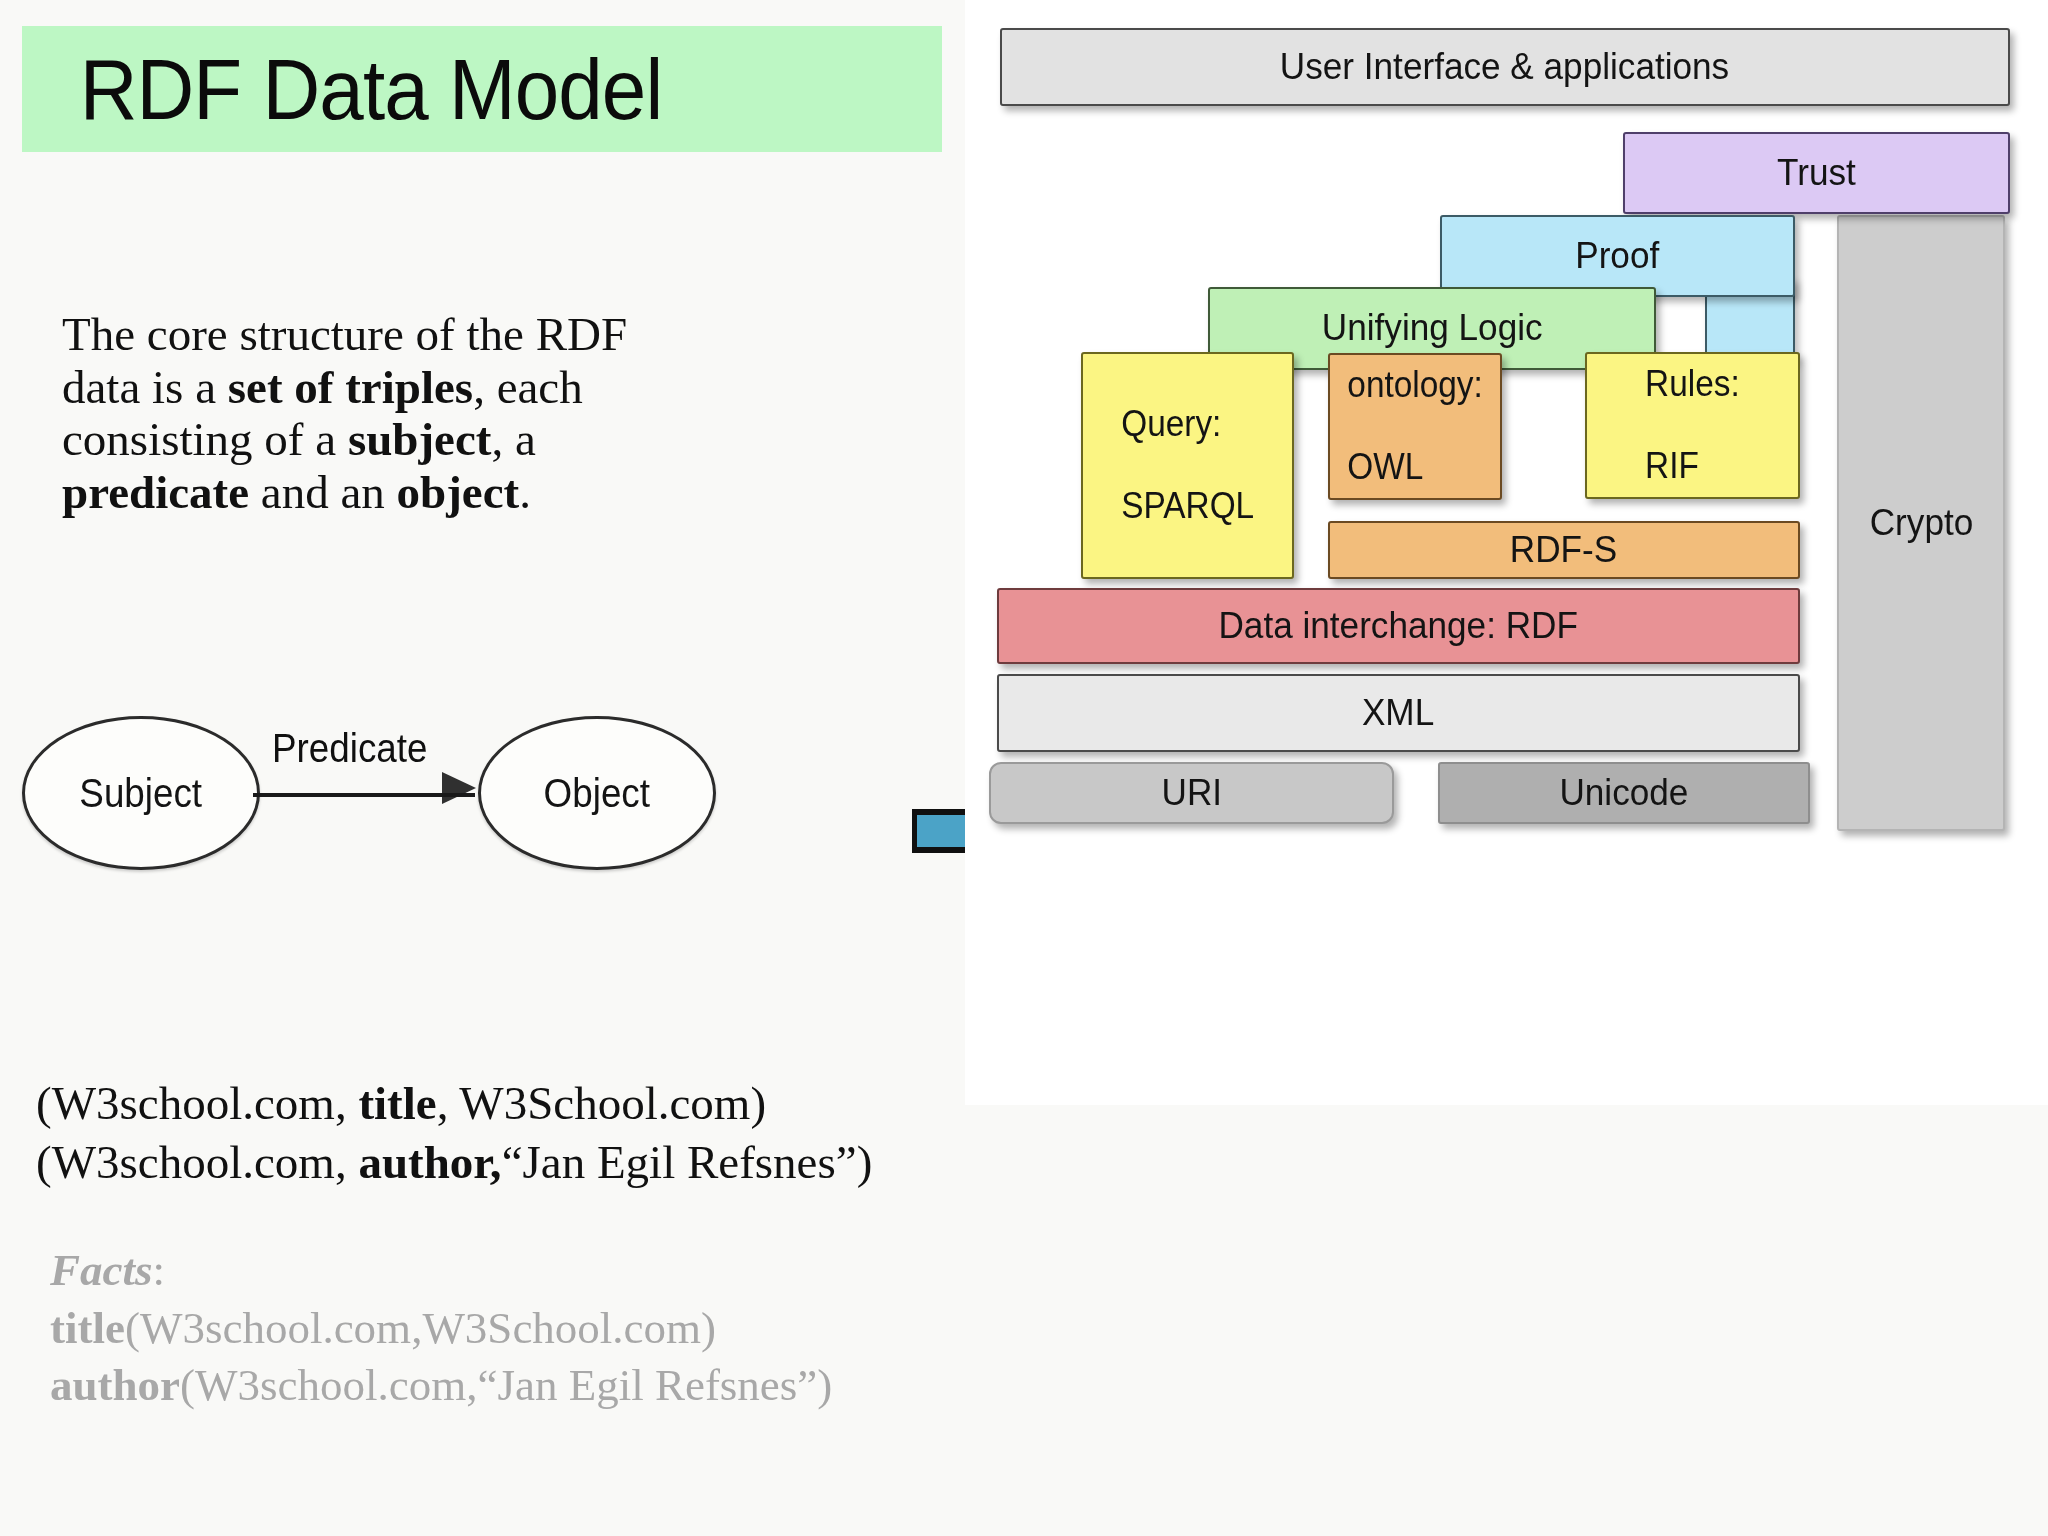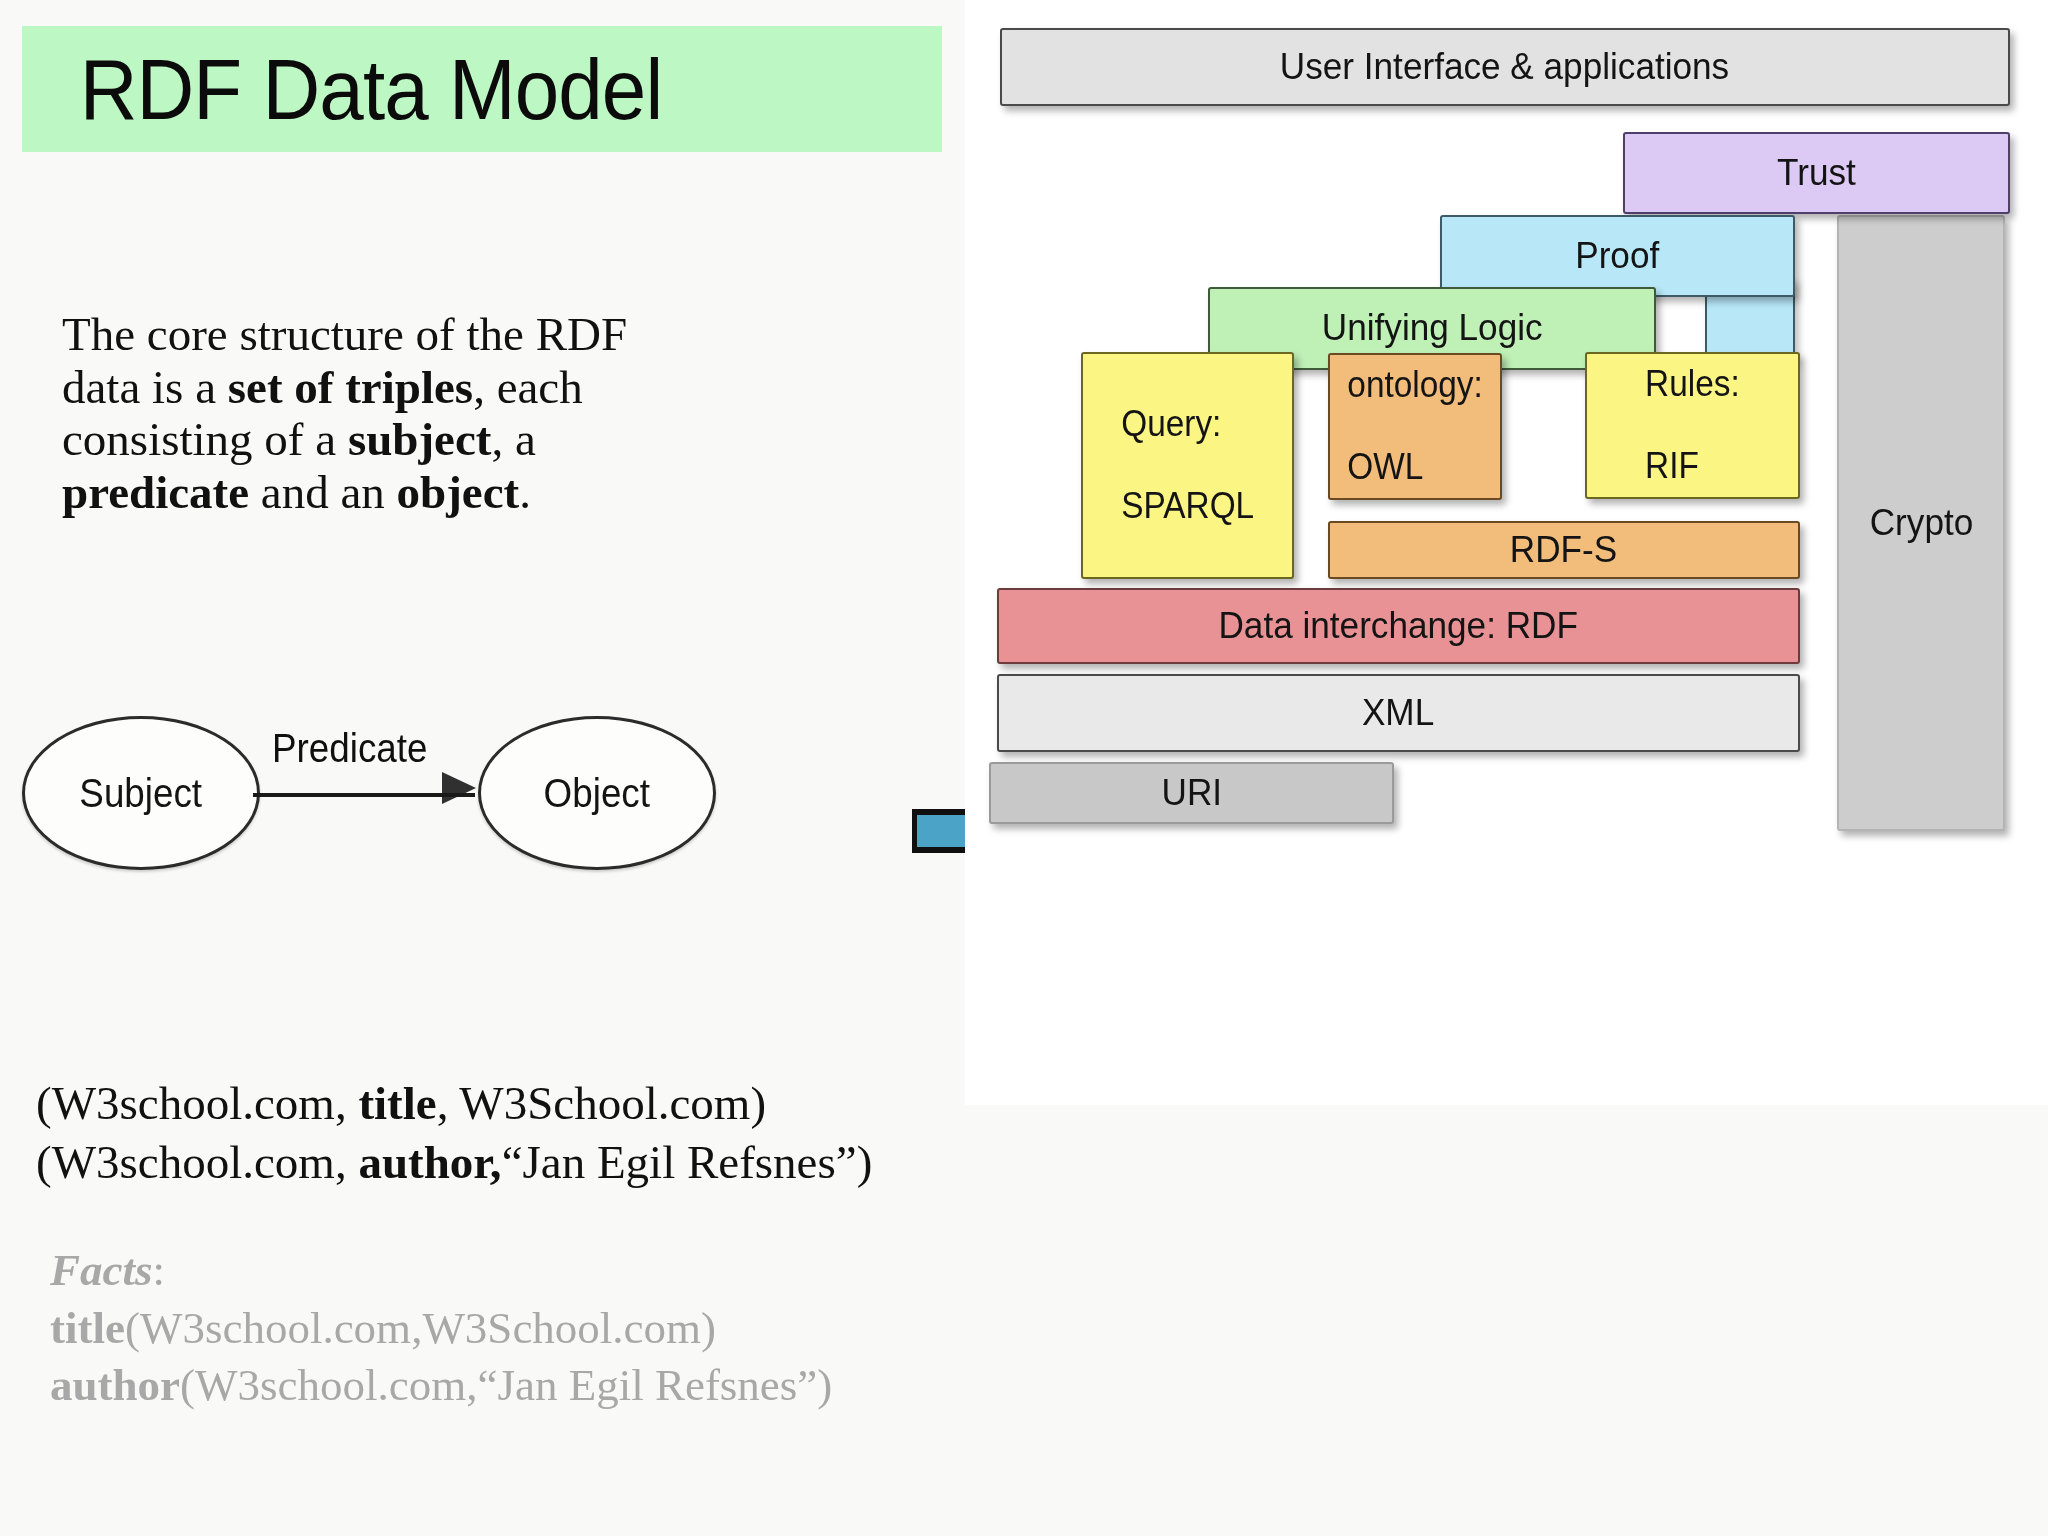--- a/index.html
+++ b/index.html
@@ -173,21 +173,21 @@
   .b-proof   { left: 475px; top: 215px;  width: 355px;  height: 82px;  background: #b8e7f8; border-color:#3c5b66; }
   .b-prooftail{left: 740px; top: 277px;  width: 90px;   height: 85px;  background: #b8e7f8; border-color:#3c5b66; border-top:none; box-shadow:4px 5px 7px rgba(0,0,0,.25); }
   .b-proofmask{left: 742px; top: 275px;  width: 86px;   height: 8px;   background:#b8e7f8; border:none; box-shadow:none;}
   .b-logic   { left: 243px; top: 287px;  width: 448px;  height: 83px;  background: #bff0b6; border-color:#3f5a38; }
   .b-sparql  { left: 116px; top: 352px;  width: 213px;  height: 227px; background: #fbf583; border-color:#6b671f; }
   .b-owl     { left: 363px; top: 353px;  width: 174px;  height: 147px; background: #f2bd7b; border-color:#6b4a22; }
   .b-rif     { left: 620px; top: 352px;  width: 215px;  height: 147px; background: #fbf583; border-color:#6b671f; }
   .b-rdfs    { left: 363px; top: 521px;  width: 472px;  height: 58px;  background: #f2bd7b; border-color:#6b4a22; }
   .b-rdf     { left: 32px;  top: 588px;  width: 803px;  height: 76px;  background: #e89295; border-color:#6e3b3d; }
   .b-xml     { left: 32px;  top: 674px;  width: 803px;  height: 78px;  background: #e9e9e9; }
-  .b-uri     { left: 24px;  top: 762px;  width: 405px;  height: 62px;  background: #c8c8c8; border-color:#9a9a9a; }
+  .b-uri     { left: 24px;  top: 762px;  width: 405px;  height: 62px;  background: #c8c8c8; border-color:#9a9a9a;border-radius:12px; }
   .b-unicode { left: 473px; top: 762px;  width: 372px;  height: 62px;  background: #afafaf; border-color:#8e8e8e; }
   .b-crypto  { left: 872px; top: 215px;  width: 168px;  height: 616px; background: #cdcdcd; border-color:#b4b4b4; }
 </style>
 </head>
 <body>
 
 <div class="left-pane">
 
   <div class="title-band">
     <div class="title-text">RDF Data Model</div>
@@ -292,14 +292,17 @@
   </div>
 
   <div class="sw-box b-xml">
     <span>XML</span>
   </div>
 
   <div class="sw-box b-uri">
     <span>URI</span>
   </div>
 
+  <div class="sw-box b-unicode">
+    <span>Unicode</span>
+  </div>
 
 </div>
 
 </body></html>

